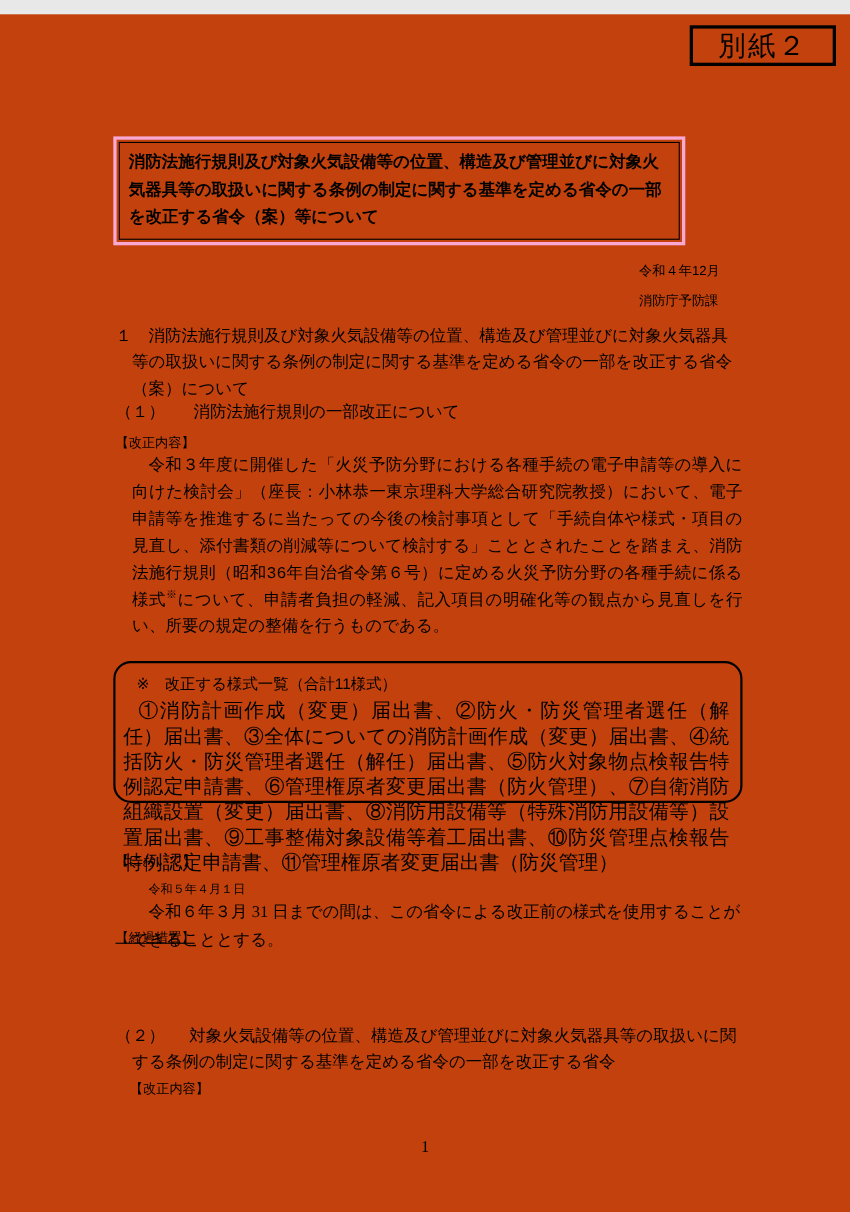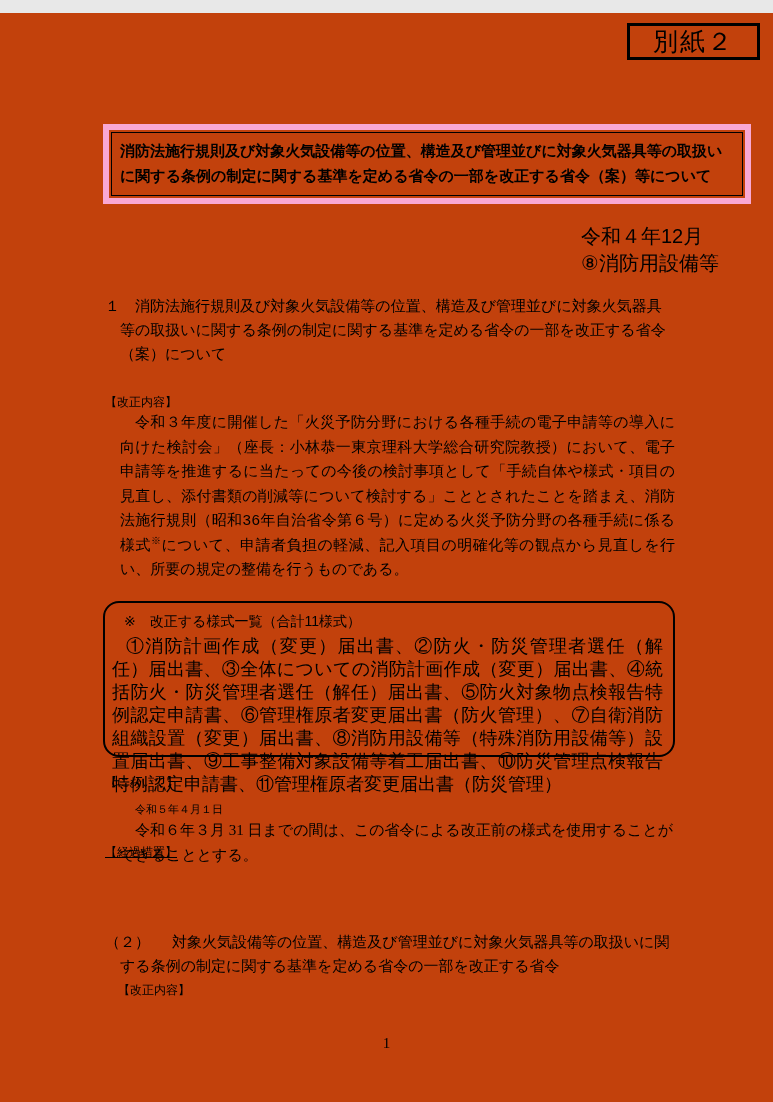--- a/index.html
+++ b/index.html
@@ -20,34 +20,34 @@
     width:133px; height:37px;
     border:3px solid #000;
     box-sizing:border-box;
     display:flex; align-items:center; justify-content:center;
     font-size:25px; letter-spacing:2px;
   }
 
   
   .title-box-outer {
     position:absolute; left:103px; top:111px;
-    width:648px;
-    border:6px solid #f9a8d4;
+    width:520px;
+    border:3px solid #f9a8d4;
     padding:2px;
     box-sizing:border-box;
   }
   .title-box-inner {
     border:1px solid #000;
     padding:5px 8px 7px 8px;
     font-size:15px; font-weight:bold; line-height:25px;
   }
 
   .date-block {
-    position:absolute; left:581px; top:210px;
-    font-size:20px; line-height:27px;
+    position:absolute; left:581px; top:220px;
+    font-size:12px; line-height:27px;
   }
 
   .s-heading {
     position:absolute; left:105px; width:570px;
     font-size:15px; line-height:24px;
     padding-left:15px; text-indent:-15px;
     box-sizing:border-box;
   }
   .h1 { top:281px; }
   .h2 { top:917px; }
@@ -71,21 +71,21 @@
     position:absolute; left:120px; top:399px; width:555px;
     font-size:15px; line-height:24.5px;
     text-indent:15px; text-align:justify;font-family:Liberation Mono, monospace;
   }
   .body-para sup {
     font-size:10px; line-height:0; vertical-align:super;
   }
 
   .note-box {
     position:absolute; left:103px; top:588px;
-    width:572px; height:156px;
+    width:572px; height:129px;
     border:2px solid #000; border-radius:16px;
     box-sizing:border-box;
     padding:7px 10px 0 7px;
   }
   .note-heading {
     font-size:14px; line-height:22px;
     padding-left:12px;
     margin-bottom:3px;
   }
   .note-items {
@@ -116,25 +116,28 @@
   <div class="corner-box gothic">
     <span>別紙２</span>
   </div>
 
   <div class="title-box-outer">
     <div class="title-box-inner gothic">消防法施行規則及び対象火気設備等の位置、構造及び管理並びに対象火気器具等の取扱いに関する条例の制定に関する基準を定める省令の一部を改正する省令（案）等について</div>
   </div>
 
   <div class="date-block gothic">
     <div>令和４年12月</div>
-    <div>⑧消防用設備等</div>
+    <div>消防庁予防課</div>
   </div>
 
   <div class="s-heading h1 gothic">１　消防法施行規則及び対象火気設備等の位置、構造及び管理並びに対象火気器具等の取扱いに関する条例の制定に関する基準を定める省令の一部を改正する省令（案）について</div>
 
+  <div class="sub1-heading gothic">
+    <span class="sub-label">（１）</span><span>消防法施行規則の一部改正について</span>
+  </div>
 
   <div class="bracket-header bh-content1 gothic">【改正内容】</div>
 
   <div class="body-para mincho"><span>令和３年度に開催した「火災予防分野における各種手続の電子申請等の導入に向けた検討会」（座長：小林恭一東京理科大学総合研究院教授）において、電子申請等を推進するに当たっての今後の検討事項として「手続自体や様式・項目の見直し、添付書類の削減等について検討する」こととされたことを踏まえ、消防法施行規則（昭和36年自治省令第６号）に定める火災予防分野の各種手続に係る様式</span><sup>※</sup><span>について、申請者負担の軽減、記入項目の明確化等の観点から見直しを行い、所要の規定の整備を行うものである。</span></div>
 
   <div class="note-box">
     <div class="note-heading gothic">※　改正する様式一覧（合計11様式）</div>
     <div class="note-items mincho">①消防計画作成（変更）届出書、②防火・防災管理者選任（解任）届出書、③全体についての消防計画作成（変更）届出書、④統括防火・防災管理者選任（解任）届出書、⑤防火対象物点検報告特例認定申請書、⑥管理権原者変更届出書（防火管理）、⑦自衛消防組織設置（変更）届出書、⑧消防用設備等（特殊消防用設備等）設置届出書、⑨工事整備対象設備等着工届出書、⑩防災管理点検報告特例認定申請書、⑪管理権原者変更届出書（防災管理）</div>
   </div>
 

